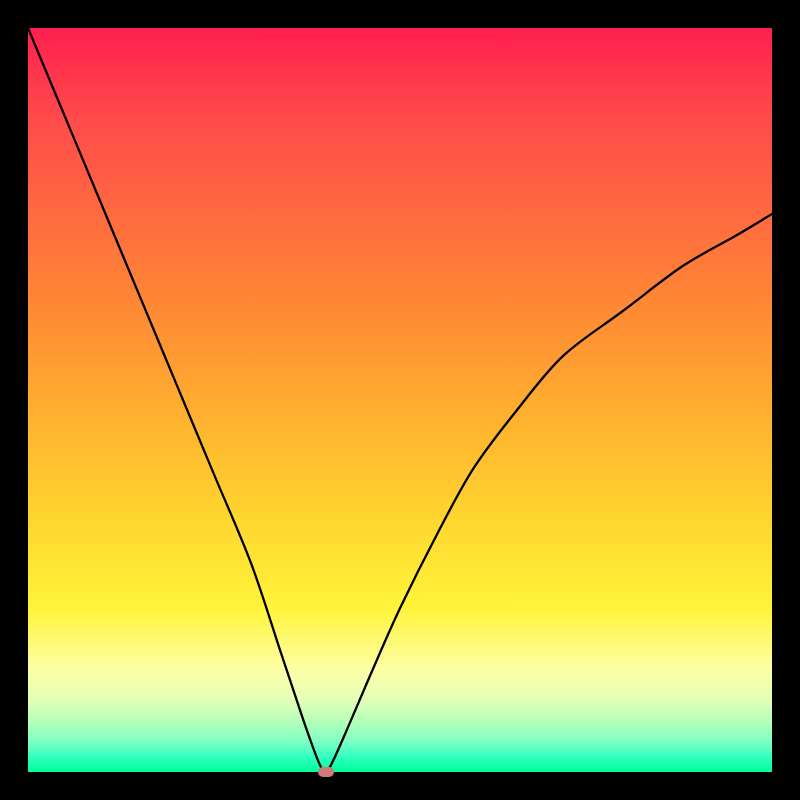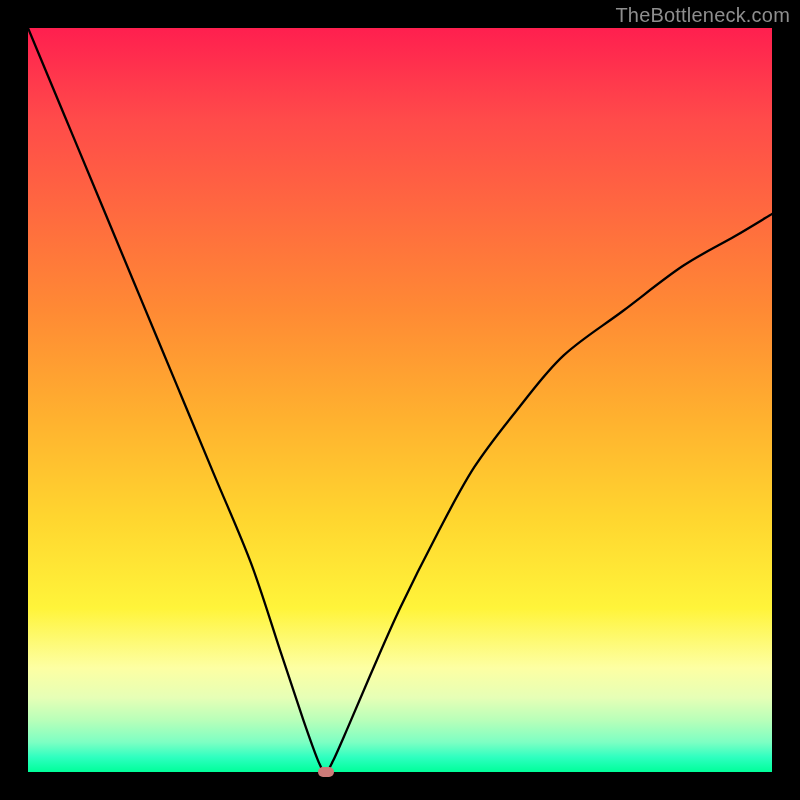--- a/index.html
+++ b/index.html
@@ -69,14 +69,13 @@
 </head>
 <body>
 
 <div class="frame">
   <div class="plot-area">
     <svg class="curve" viewBox="0 0 744 744" preserveAspectRatio="none">
       <path id="curve-path" fill="none" stroke="#000" stroke-width="2.3" stroke-linejoin="round" stroke-linecap="round" d="M 0 0 C 6.2 14.879999999999995, 24.800000000000004 59.51999999999998, 37.2 89.27999999999997 C 49.6 119.03999999999996, 62.00000000000001 148.79999999999995, 74.4 178.55999999999995 C 86.80000000000001 208.31999999999994, 99.19999999999999 238.07999999999996, 111.6 267.84 C 124 297.59999999999997, 136.4 327.36, 148.8 357.12 C 161.20000000000002 386.88, 173.6 416.64, 186 446.4 C 198.4 476.15999999999997, 212.04 505.91999999999996, 223.2 535.68 C 234.35999999999999 565.4399999999999, 244.28 598.9200000000001, 252.96 624.96 C 261.64 651, 269.08 673.9399999999999, 275.28 691.92 C 281.47999999999996 709.9, 286.44 724.1600000000001, 290.16 732.84 C 293.88000000000005 741.52, 295.12 744, 297.6 744 C 300.08000000000004 744, 301.31999999999994 740.28, 305.03999999999996 732.84 C 308.76 725.4000000000001, 313.72 713.62, 319.92 699.36 C 326.12 685.1, 333.56 667.12, 342.24 647.28 C 350.92 627.4399999999999, 360.84 603.8799999999999, 372 580.3199999999999 C 383.16 556.76, 396.80000000000007 529.4799999999999, 409.20000000000005 505.91999999999996 C 421.6 482.35999999999996, 432.76 460.04, 446.4 438.96000000000004 C 460.03999999999996 417.88000000000005, 476.16 398.04, 491.04 379.44 C 505.92 360.84, 518.3199999999999 343.47999999999996, 535.68 327.35999999999996 C 553.04 311.23999999999995, 575.36 297.6, 595.2 282.72 C 615.0400000000001 267.84000000000003, 636.12 250.48, 654.72 238.07999999999998 C 673.32 225.67999999999998, 691.92 217.00000000000006, 706.8 208.32000000000005 C 721.68 199.64000000000004, 737.8 189.72, 744 186"></path>
     </svg>
     <div id="min-marker" class="marker" style="left: 297.6px; top: 744px;"></div>
   </div>
-  <div class="watermark">TheBottleneck.com</div>
 </div>
 
 </body></html>

